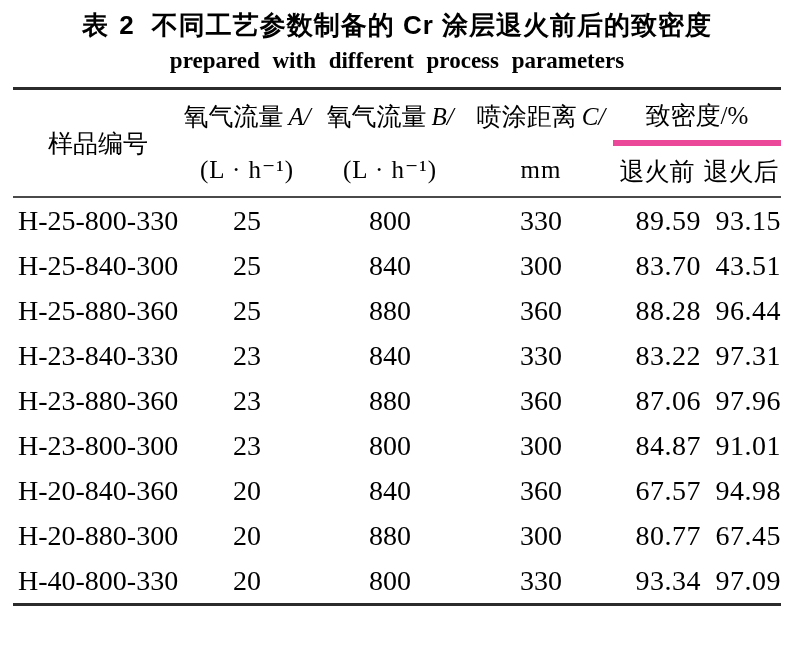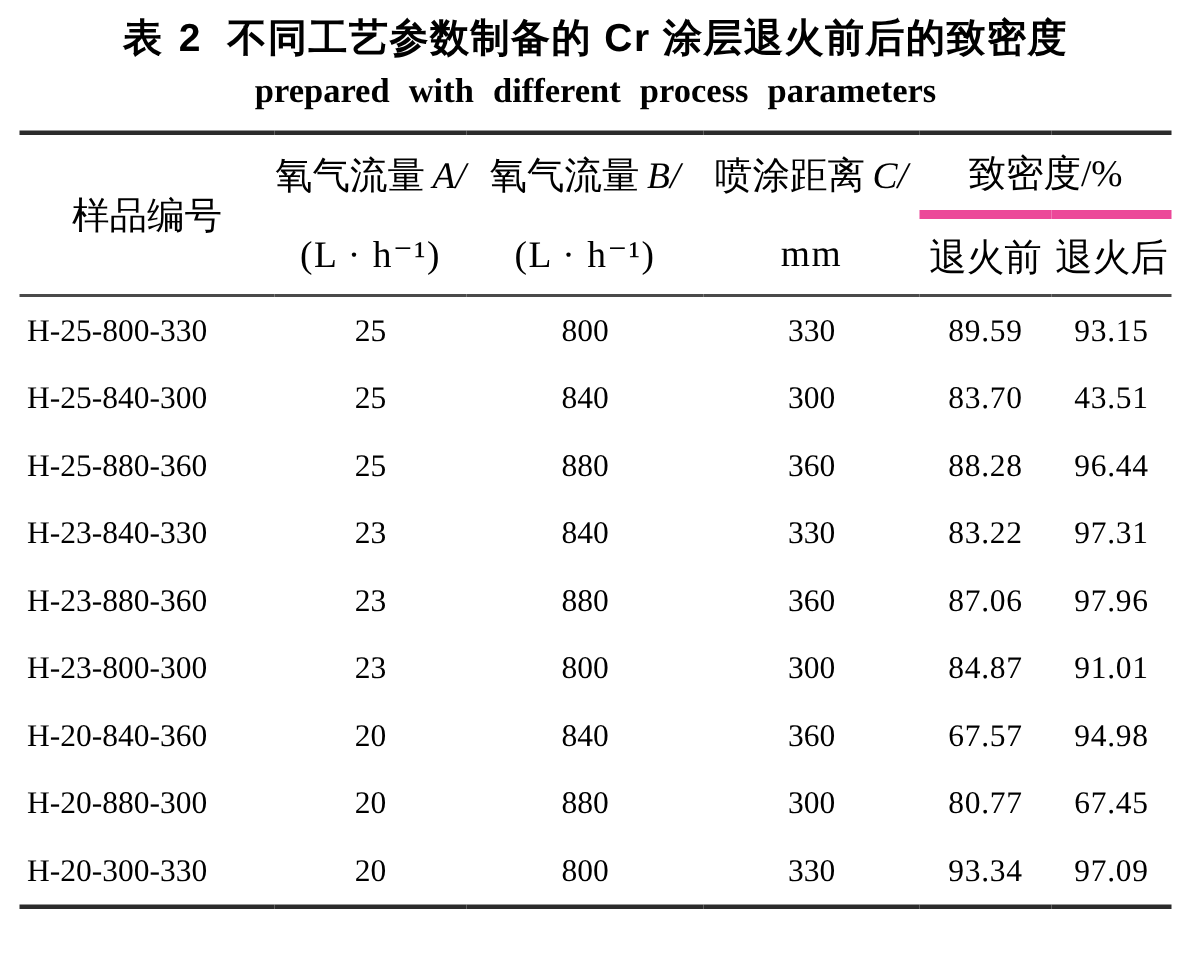--- a/index.html
+++ b/index.html
@@ -82,32 +82,32 @@
   .th-group {
     height: 50px;
     border-bottom: 6px solid #ec4899;
   }
   .var-letter {
     font-family: "Liberation Serif", "DejaVu Serif", serif;
     font-style: italic;
     margin-left: 5px;
   }
   td {
-    font-size: 21px;
+    font-size: 28px;
     height: 45px;
     text-align: center;
     vertical-align: middle;
     padding: 0;
     white-space: nowrap;
   }
   td.td-sample {
     text-align: left;
     padding-left: 5px;
   }
-  td.td-val { letter-spacing: 0.5px; }
+  td.td-val { letter-spacing: 0.5px; text-align: right; }
 </style>
 </head>
 <body>
 
 <div class="page">
 
   <div class="cap-zh">
     <span class="cap-label">表 2</span><span>不同工艺参数制备的 Cr 涂层退火前后的致密度</span>
   </div>
 
@@ -198,21 +198,21 @@
       </tr>
       <tr>
         <td class="td-sample">H-20-880-300</td>
         <td>20</td>
         <td>880</td>
         <td>300</td>
         <td class="td-val">80.77</td>
         <td class="td-val">67.45</td>
       </tr>
       <tr>
-        <td class="td-sample">H-20-300-330</td>
+        <td class="td-sample">H-40-800-330</td>
         <td>20</td>
         <td>800</td>
         <td>330</td>
         <td class="td-val">93.34</td>
         <td class="td-val">97.09</td>
       </tr>
     </tbody>
   </table>
 </div>
 

